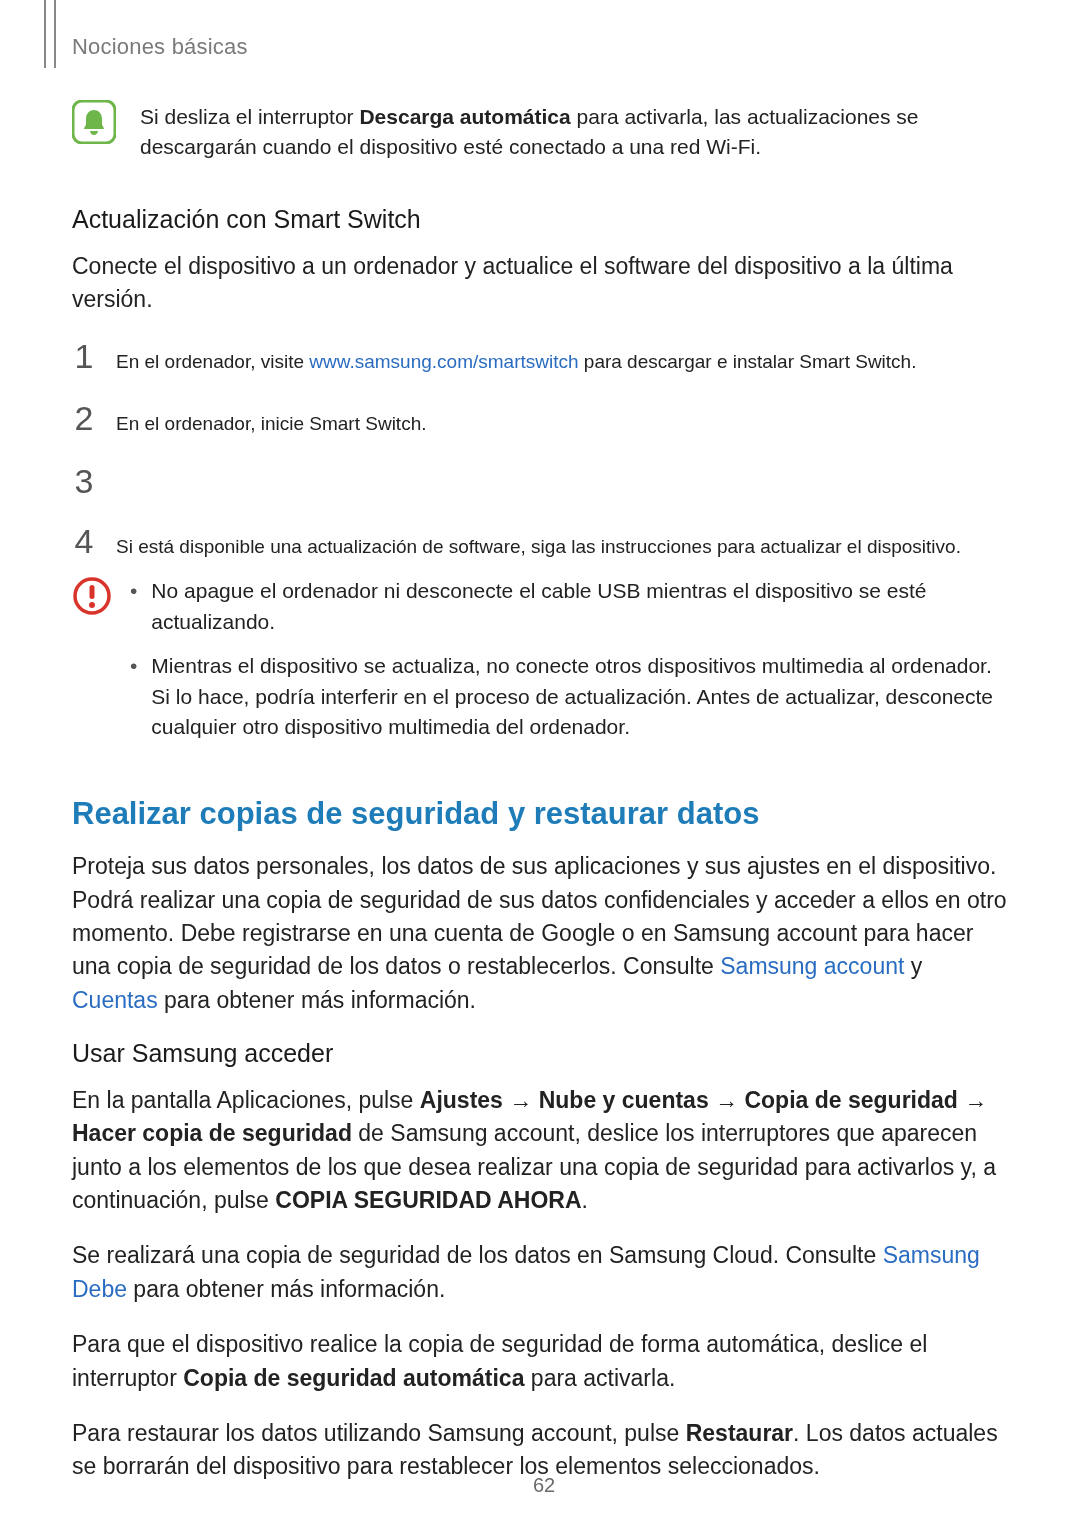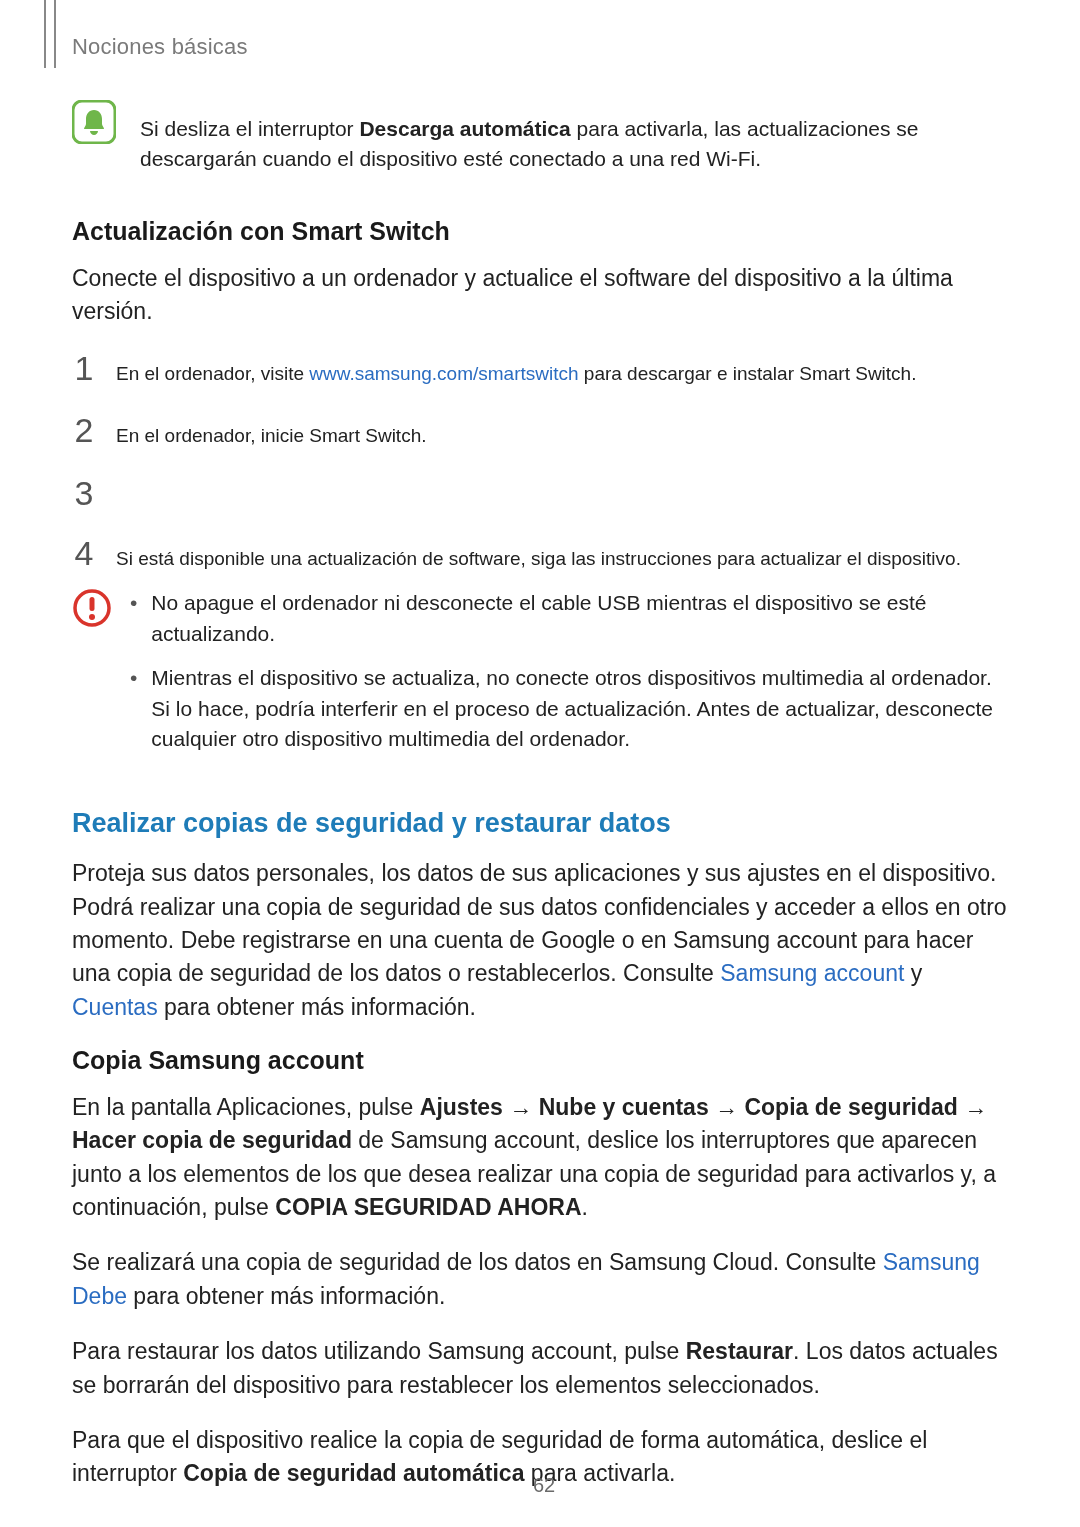--- a/index.html
+++ b/index.html
@@ -47,26 +47,26 @@
     margin-bottom: 42px;
   }
   .note-icon svg {
     width: 44px;
     height: 44px;
     display: block;
   }
   .note-text {
     font-size: 21px;
     line-height: 1.45;
-    margin-top: 14px;
+    margin-top: 2px;
   }
   .bold { font-weight: 700; }
   .h3 {
     font-size: 25px;
-    font-weight: 700;
+    font-weight: 400;
     margin: 0 0 16px 0;
     color: #1a1a1a;
   }
   .para {
     font-size: 23px;
     line-height: 1.45;
     margin: 0 0 22px 0;
   }
   .steps {
     margin: 0 0 10px 0;
@@ -115,21 +115,21 @@
     gap: 14px;
     font-size: 21px;
     line-height: 1.45;
     margin-bottom: 14px;
   }
   .bullet-dot {
     flex: 0 0 auto;
     color: #555;
   }
   .h2 {
-    font-size: 27px;
+    font-size: 31px;
     font-weight: 700;
     color: #1e7cb8;
     margin: 26px 0 18px 0;
   }
   .page-num {
     position: absolute;
     bottom: 30px;
     left: 4px;
     width: 1080px;
     text-align: center;
@@ -200,34 +200,34 @@
           <span>Mientras el dispositivo se actualiza, no conecte otros dispositivos multimedia al ordenador. Si lo hace, podría interferir en el proceso de actualización. Antes de actualizar, desconecte cualquier otro dispositivo multimedia del ordenador.</span>
         </div>
       </div>
     </div>
 
     <h2 class="h2">Realizar copias de seguridad y restaurar datos</h2>
     <p class="para">
       <span>Proteja sus datos personales, los datos de sus aplicaciones y sus ajustes en el dispositivo. Podrá realizar una copia de seguridad de sus datos confidenciales y acceder a ellos en otro momento. Debe registrarse en una cuenta de Google o en Samsung account para hacer una copia de seguridad de los datos o restablecerlos. Consulte </span><a href="#" class="link">Samsung account</a><span> y </span><a href="#" class="link">Cuentas</a><span> para obtener más información.</span>
     </p>
 
-    <h3 class="h3">Copia Samsung account</h3>
+    <h3 class="h3">Usar Samsung acceder</h3>
 
     <p class="para">
       <span>En la pantalla Aplicaciones, pulse </span><span class="bold">Ajustes</span><span> → </span><span class="bold">Nube y cuentas</span><span> → </span><span class="bold">Copia de seguridad</span><span> → </span><span class="bold">Hacer copia de seguridad</span><span> de Samsung account, deslice los interruptores que aparecen junto a los elementos de los que desea realizar una copia de seguridad para activarlos y, a continuación, pulse </span><span class="bold">COPIA SEGURIDAD AHORA</span><span>.</span>
     </p>
 
     <p class="para">
       <span>Se realizará una copia de seguridad de los datos en Samsung Cloud. Consulte </span><a href="#" class="link">Samsung Debe</a><span> para obtener más información.</span>
     </p>
 
     <p class="para">
+      <span>Para que el dispositivo realice la copia de seguridad de forma automática, deslice el interruptor </span><span class="bold">Copia de seguridad automática</span><span> para activarla.</span>
+    </p>
+
+    <p class="para">
       <span>Para restaurar los datos utilizando Samsung account, pulse </span><span class="bold">Restaurar</span><span>. Los datos actuales se borrarán del dispositivo para restablecer los elementos seleccionados.</span>
-    </p>
-
-    <p class="para">
-      <span>Para que el dispositivo realice la copia de seguridad de forma automática, deslice el interruptor </span><span class="bold">Copia de seguridad automática</span><span> para activarla.</span>
     </p>
 
   </div>
 
   <div class="page-num">62</div>
 </div>
 
 </body></html>

